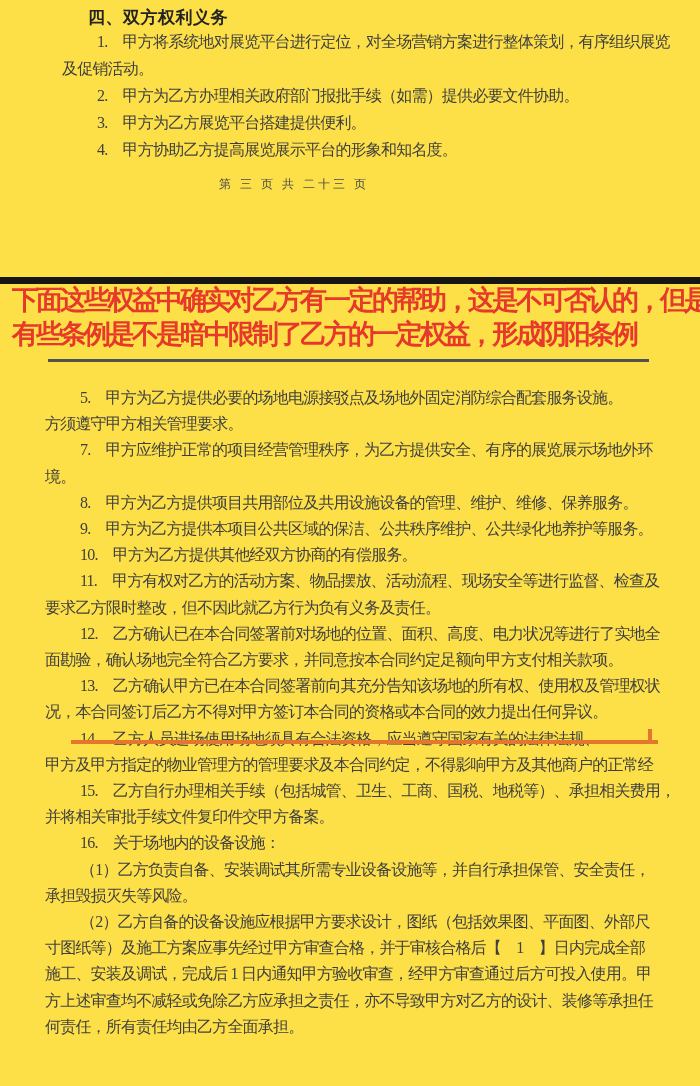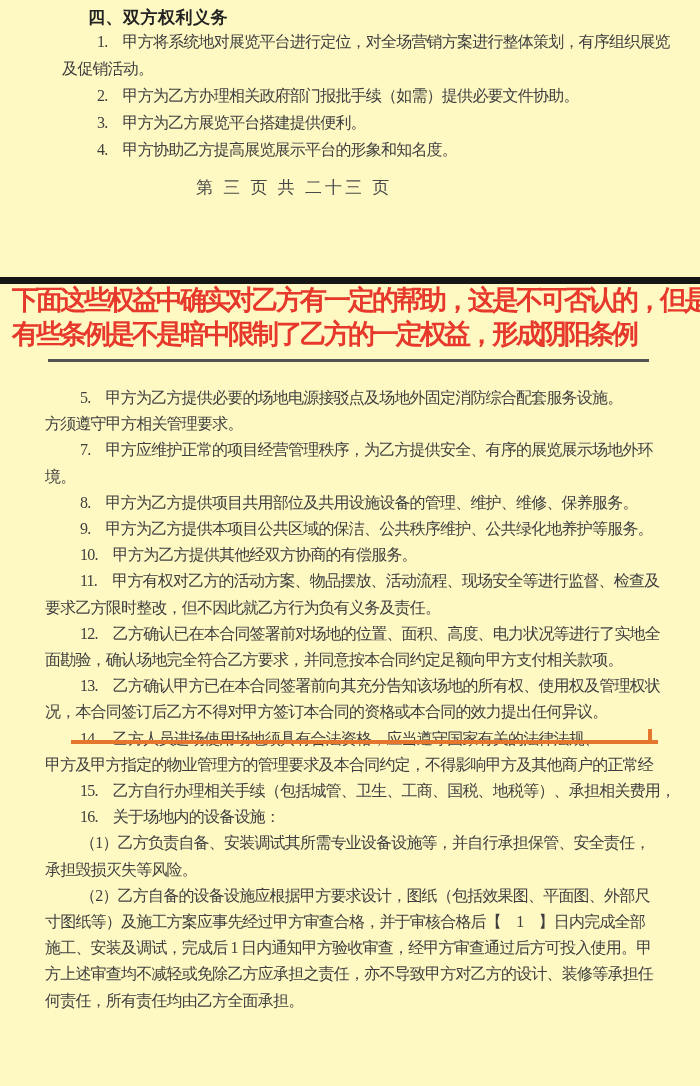--- a/index.html
+++ b/index.html
@@ -1,36 +1,36 @@
 <!DOCTYPE html>
 <html style="--red: #e7382c; --orange: #e4762e; --divider-black: #161616; --divider-gray: #525252;"><head>
 <meta charset="utf-8">
 <style>
   html,body{margin:0;padding:0;background:#ffffff;}
   .screen{
-    position:relative;width:700px;height:1086px;background:#fef9c3;
+    position:relative;width:700px;height:1086px;background:#fde047;
     overflow:hidden;font-family:"Liberation Serif", serif;
   }
   .heading{
     position:absolute;left:88px;top:6px;font-size:17px;font-weight:bold;
     color:#232323;white-space:nowrap;letter-spacing:0.5px;
   }
   .p3-lines{
     position:absolute;left:62px;top:28px;width:600px;
     font-size:16px;line-height:27px;color:#3f3f3f;letter-spacing:-0.8px;
   }
   .p4-lines{
     position:absolute;left:45px;top:385px;width:625px;
     font-size:16px;line-height:26.2px;color:#3f3f3f;letter-spacing:-0.8px;
   }
   .line{white-space:nowrap;}
   .line.ind{text-indent:35px;}
   .page-footer{
     position:absolute;left:0;top:176px;width:588px;text-align:center;
-    font-size:17px;color:#4a4a4a;letter-spacing:3px;
+    font-size:12px;color:#4a4a4a;letter-spacing:3px;
   }
   .black-bar{
     position:absolute;left:0;top:277px;width:700px;height:7px;
     background:var(--divider-black,#161616);
   }
   .red-banner{
     position:absolute;left:12px;top:283px;width:688px;
     font-family:"Liberation Sans", sans-serif;font-weight:700;
     font-size:27px;line-height:34px;letter-spacing:-3px;
     color:var(--red,#e7382c);white-space:nowrap;
@@ -90,20 +90,21 @@
       <div class="line ind">10.　甲方为乙方提供其他经双方协商的有偿服务。</div>
       <div class="line ind">11.　甲方有权对乙方的活动方案、物品摆放、活动流程、现场安全等进行监督、检查及</div>
       <div class="line wrap">要求乙方限时整改，但不因此就乙方行为负有义务及责任。</div>
       <div class="line ind">12.　乙方确认已在本合同签署前对场地的位置、面积、高度、电力状况等进行了实地全</div>
       <div class="line wrap">面勘验，确认场地完全符合乙方要求，并同意按本合同约定足额向甲方支付相关款项。</div>
       <div class="line ind">13.　乙方确认甲方已在本合同签署前向其充分告知该场地的所有权、使用权及管理权状</div>
       <div class="line wrap">况，本合同签订后乙方不得对甲方签订本合同的资格或本合同的效力提出任何异议。</div>
       <div class="line ind">14.　乙方人员进场使用场地须具有合法资格，应当遵守国家有关的法律法规、</div>
       <div class="line wrap">甲方及甲方指定的物业管理方的管理要求及本合同约定，不得影响甲方及其他商户的正常经</div>
       <div class="line ind">15.　乙方自行办理相关手续（包括城管、卫生、工商、国税、地税等）、承担相关费用，</div>
+      <div class="line wrap">并将相关审批手续文件复印件交甲方备案。</div>
       <div class="line ind">16.　关于场地内的设备设施：</div>
       <div class="line ind">（1）乙方负责自备、安装调试其所需专业设备设施等，并自行承担保管、安全责任，</div>
       <div class="line wrap">承担毁损灭失等风险。</div>
       <div class="line ind">（2）乙方自备的设备设施应根据甲方要求设计，图纸（包括效果图、平面图、外部尺</div>
       <div class="line wrap">寸图纸等）及施工方案应事先经过甲方审查合格，并于审核合格后【　1　】日内完成全部</div>
       <div class="line wrap">施工、安装及调试，完成后 1 日内通知甲方验收审查，经甲方审查通过后方可投入使用。甲</div>
       <div class="line wrap">方上述审查均不减轻或免除乙方应承担之责任，亦不导致甲方对乙方的设计、装修等承担任</div>
       <div class="line wrap">何责任，所有责任均由乙方全面承担。</div>
     </div>
 

